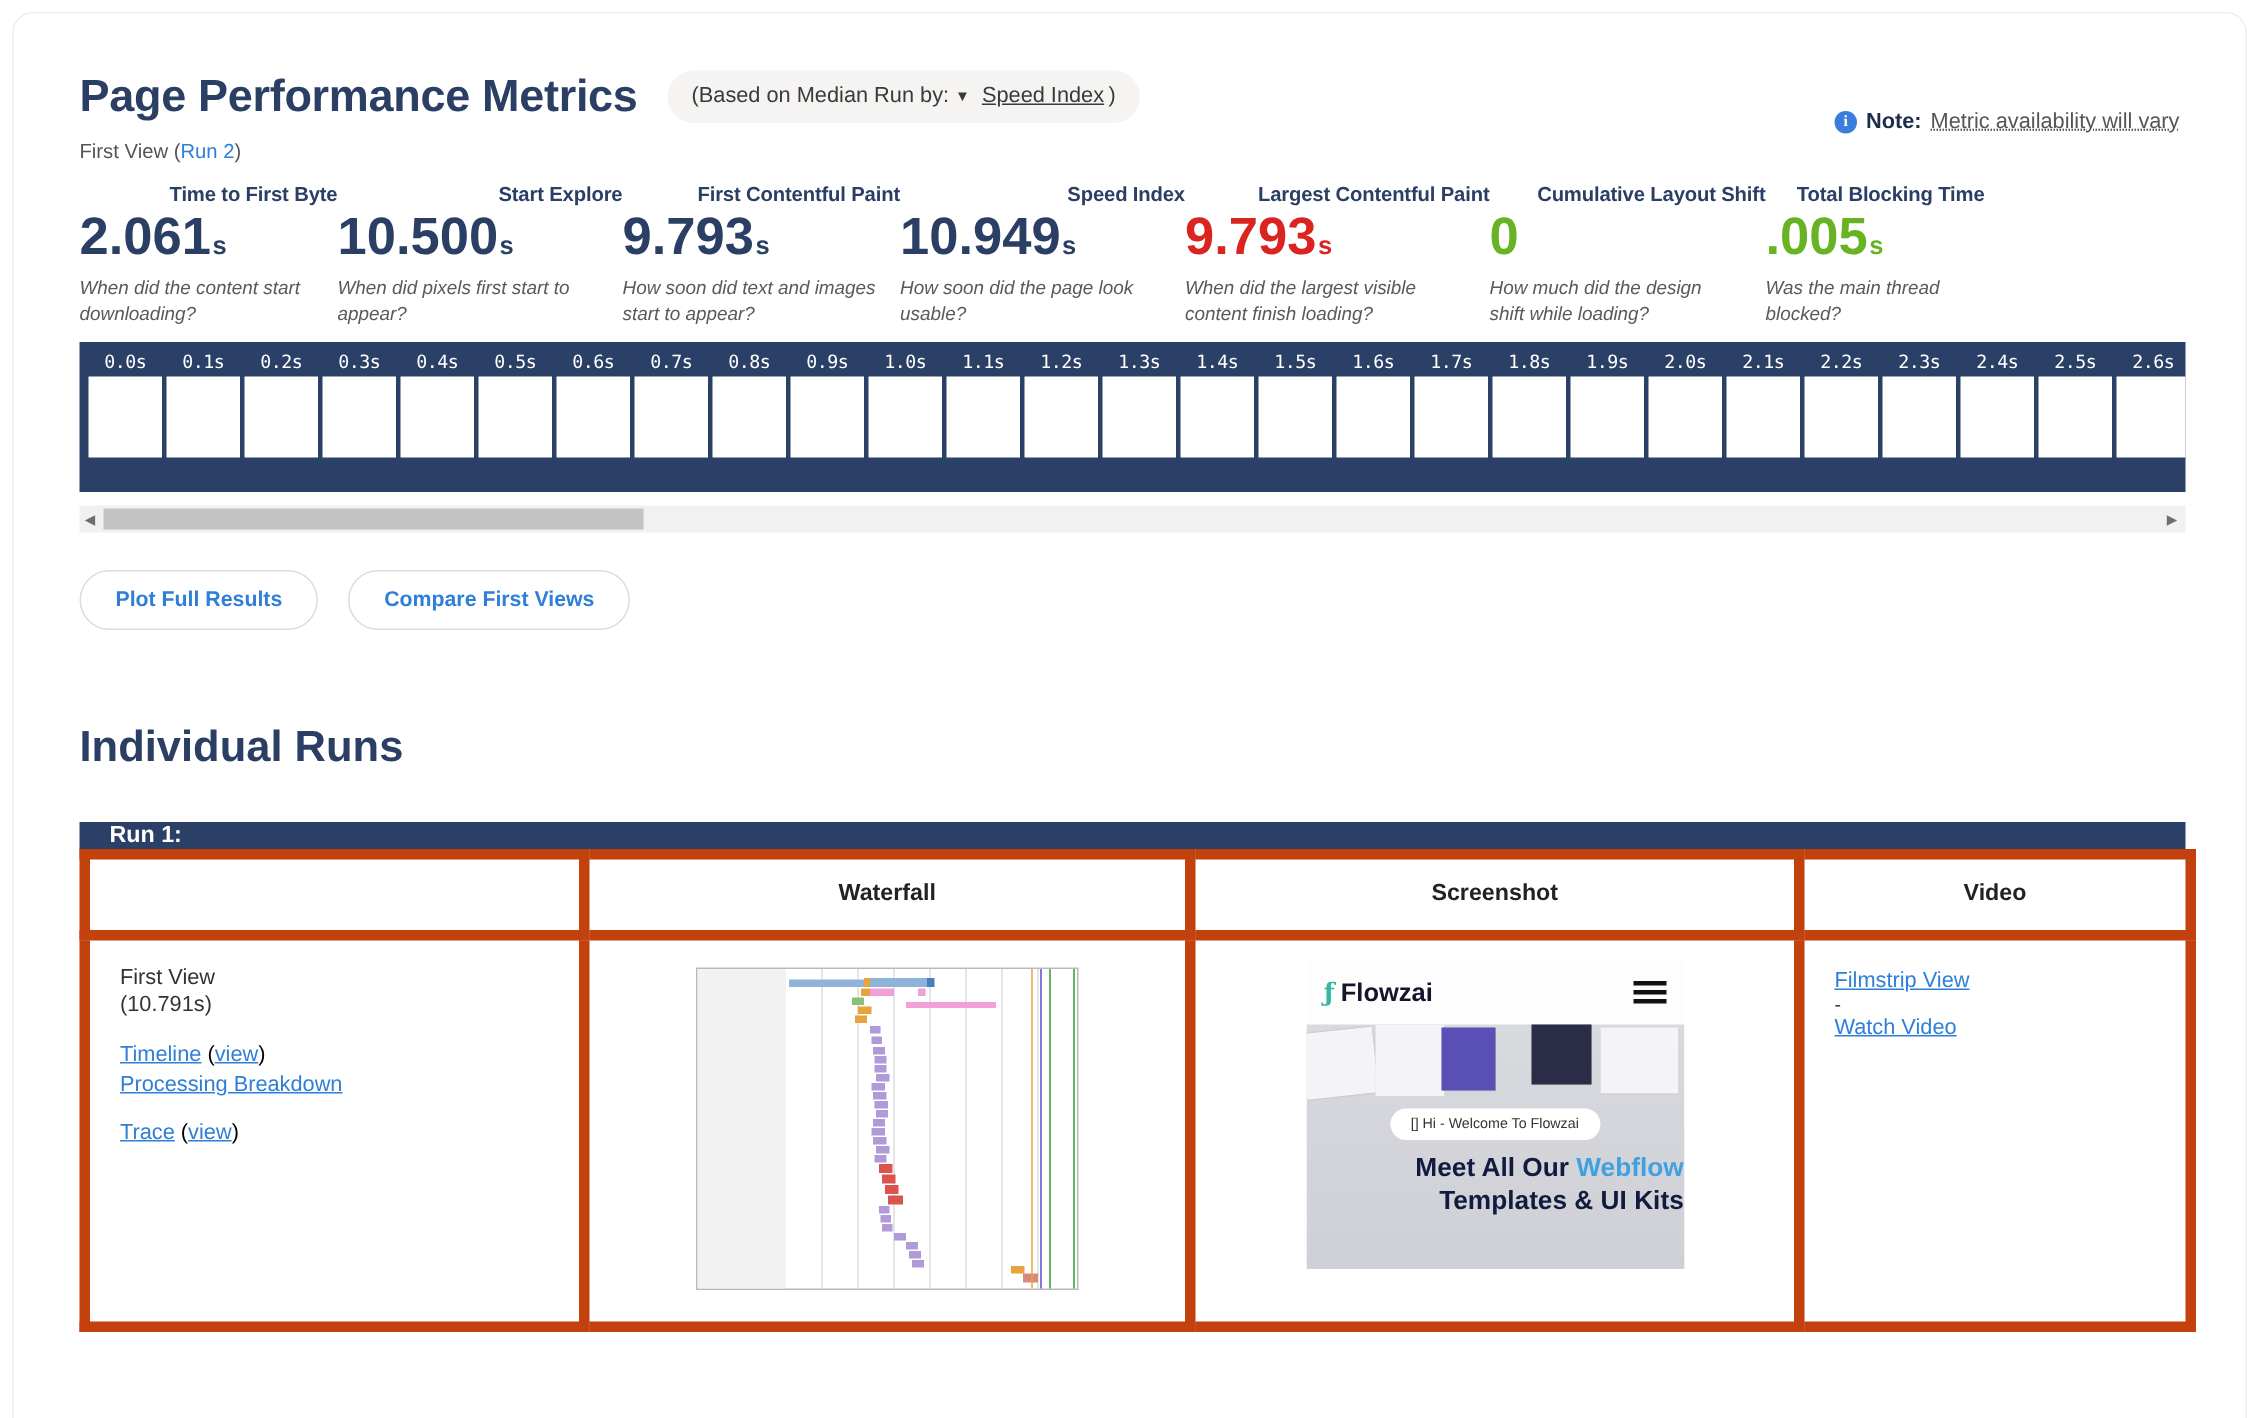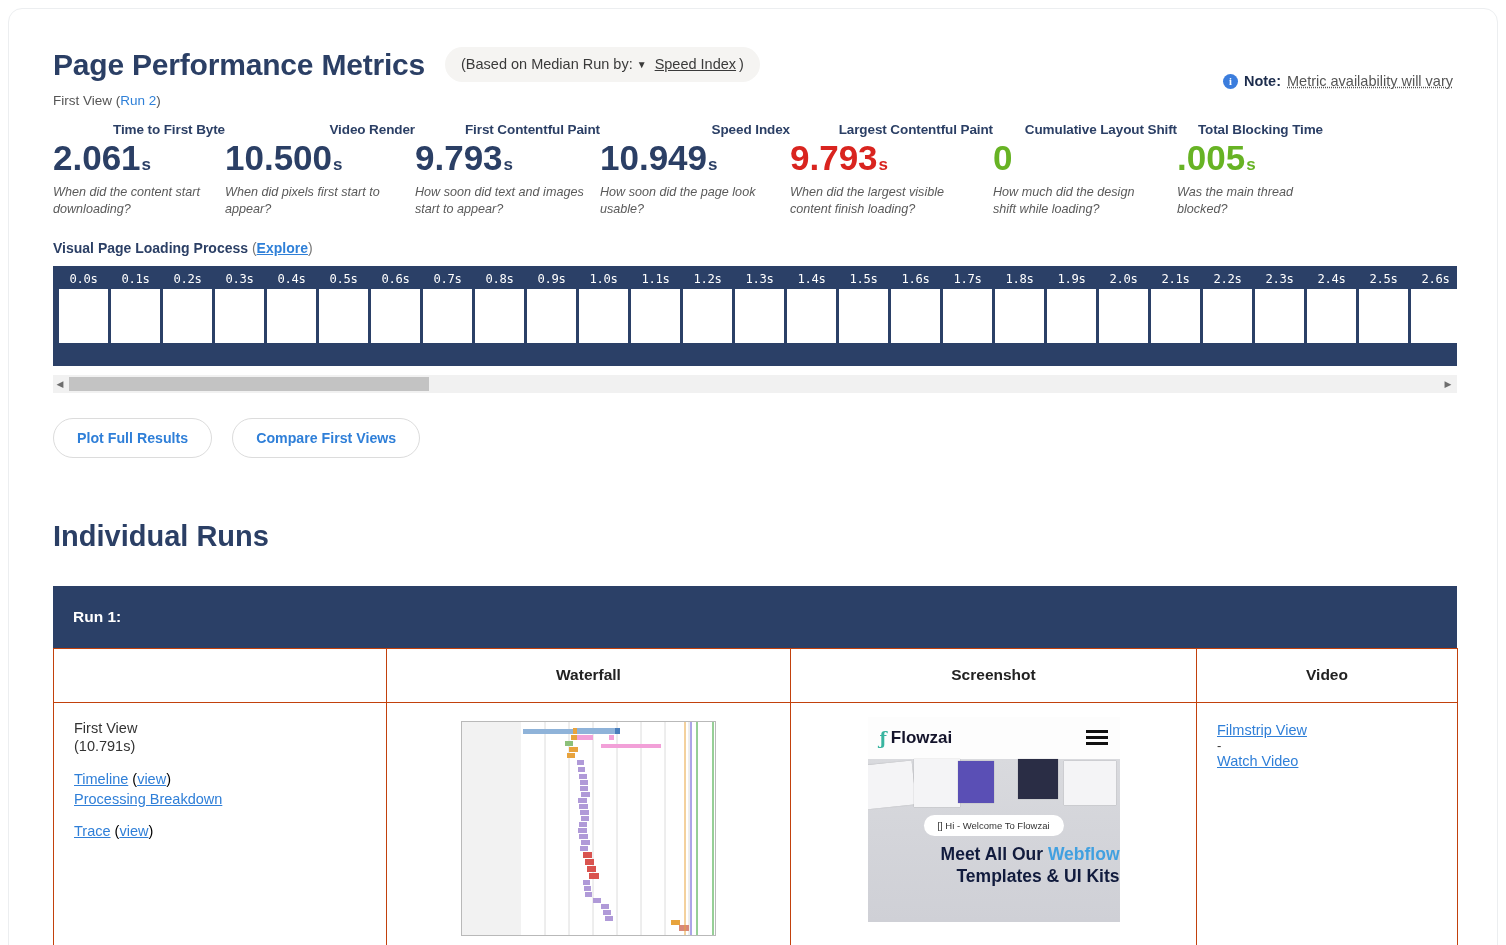--- a/index.html
+++ b/index.html
@@ -94,25 +94,25 @@
   .pill-btn {
     border:1px solid #dcdcdc; border-radius:22px;
     padding:11px 23px; font-size:14.2px; font-weight:bold;
     color:#2f7fd8; background:#fff; cursor:pointer; white-space:nowrap;
   }
 
   
   .section-title { margin-top:62px; font-size:29px; font-weight:bold; color:#2b3f65; }
   .run-bar {
     margin-top:33px; background:#2b4067; color:#fff;
-    font-size:15.5px; font-weight:bold; padding:22px 20px;
+    font-size:15.5px; font-weight:bold; padding:0 20px;
     width:1404px;
   }
   .runs-table { width:1404px; border-collapse:collapse; table-layout:fixed; }
-  .runs-table th, .runs-table td { border:1px solid #c2410c; }
+  .runs-table th, .runs-table td { border:7px solid #c2410c; }
   .runs-table th { font-size:15.5px; font-weight:bold; color:#222; height:54px; }
   .col-a { width:333px; } .col-b { width:404px; } .col-c { width:406px; } .col-d { width:261px; }
   .runs-table td { vertical-align:top; padding:16px 20px; }
 
   .fv-label { font-size:14.5px; color:#333; line-height:1.26; }
   .links { margin-top:15px; font-size:14.5px; line-height:1.33; }
   .links a { color:#2f7fd8; text-decoration:underline; }
   .links .grp { margin-bottom:13px; }
 
   
@@ -168,21 +168,21 @@
     <span>First View (</span><a href="#">Run 2</a><span>)</span>
   </div>
 
   <div class="metrics">
     <div class="metric" style="width:172px">
       <div class="m-label">Time to First Byte</div>
       <div class="m-value"><span>2.061</span><span class="unit">s</span></div>
       <div class="m-desc" style="width:150px">When did the content start downloading?</div>
     </div>
     <div class="metric" style="width:190px">
-      <div class="m-label">Video Render</div>
+      <div class="m-label">Start Explore</div>
       <div class="m-value"><span>10.500</span><span class="unit">s</span></div>
       <div class="m-desc" style="width:175px">When did pixels first start to appear?</div>
     </div>
     <div class="metric" style="width:185px">
       <div class="m-label">First Contentful Paint</div>
       <div class="m-value"><span>9.793</span><span class="unit">s</span></div>
       <div class="m-desc" style="width:170px">How soon did text and images start to appear?</div>
     </div>
     <div class="metric" style="width:190px">
       <div class="m-label">Speed Index</div>
@@ -199,24 +199,20 @@
       <div class="m-value green"><span>0</span><span class="unit"></span></div>
       <div class="m-desc" style="width:165px">How much did the design shift while loading?</div>
     </div>
     <div class="metric" style="width:146px">
       <div class="m-label">Total Blocking Time</div>
       <div class="m-value green"><span>.005</span><span class="unit">s</span></div>
       <div class="m-desc" style="width:130px">Was the main thread blocked?</div>
     </div>
   </div>
 
-  <div class="vpl-title">
-    <span>Visual Page Loading Process</span>
-    <span class="paren">(</span><a href="#">Explore</a><span class="paren">)</span>
-  </div>
 
   <div class="filmstrip-viewport">
     <div class="filmstrip-track" id="filmstrip-track">
           <div class="frame">
             <div class="frame-time">0.0s</div>
             <div class="frame-thumb"></div>
           </div>
           <div class="frame">
             <div class="frame-time">0.1s</div>
             <div class="frame-thumb"></div>

